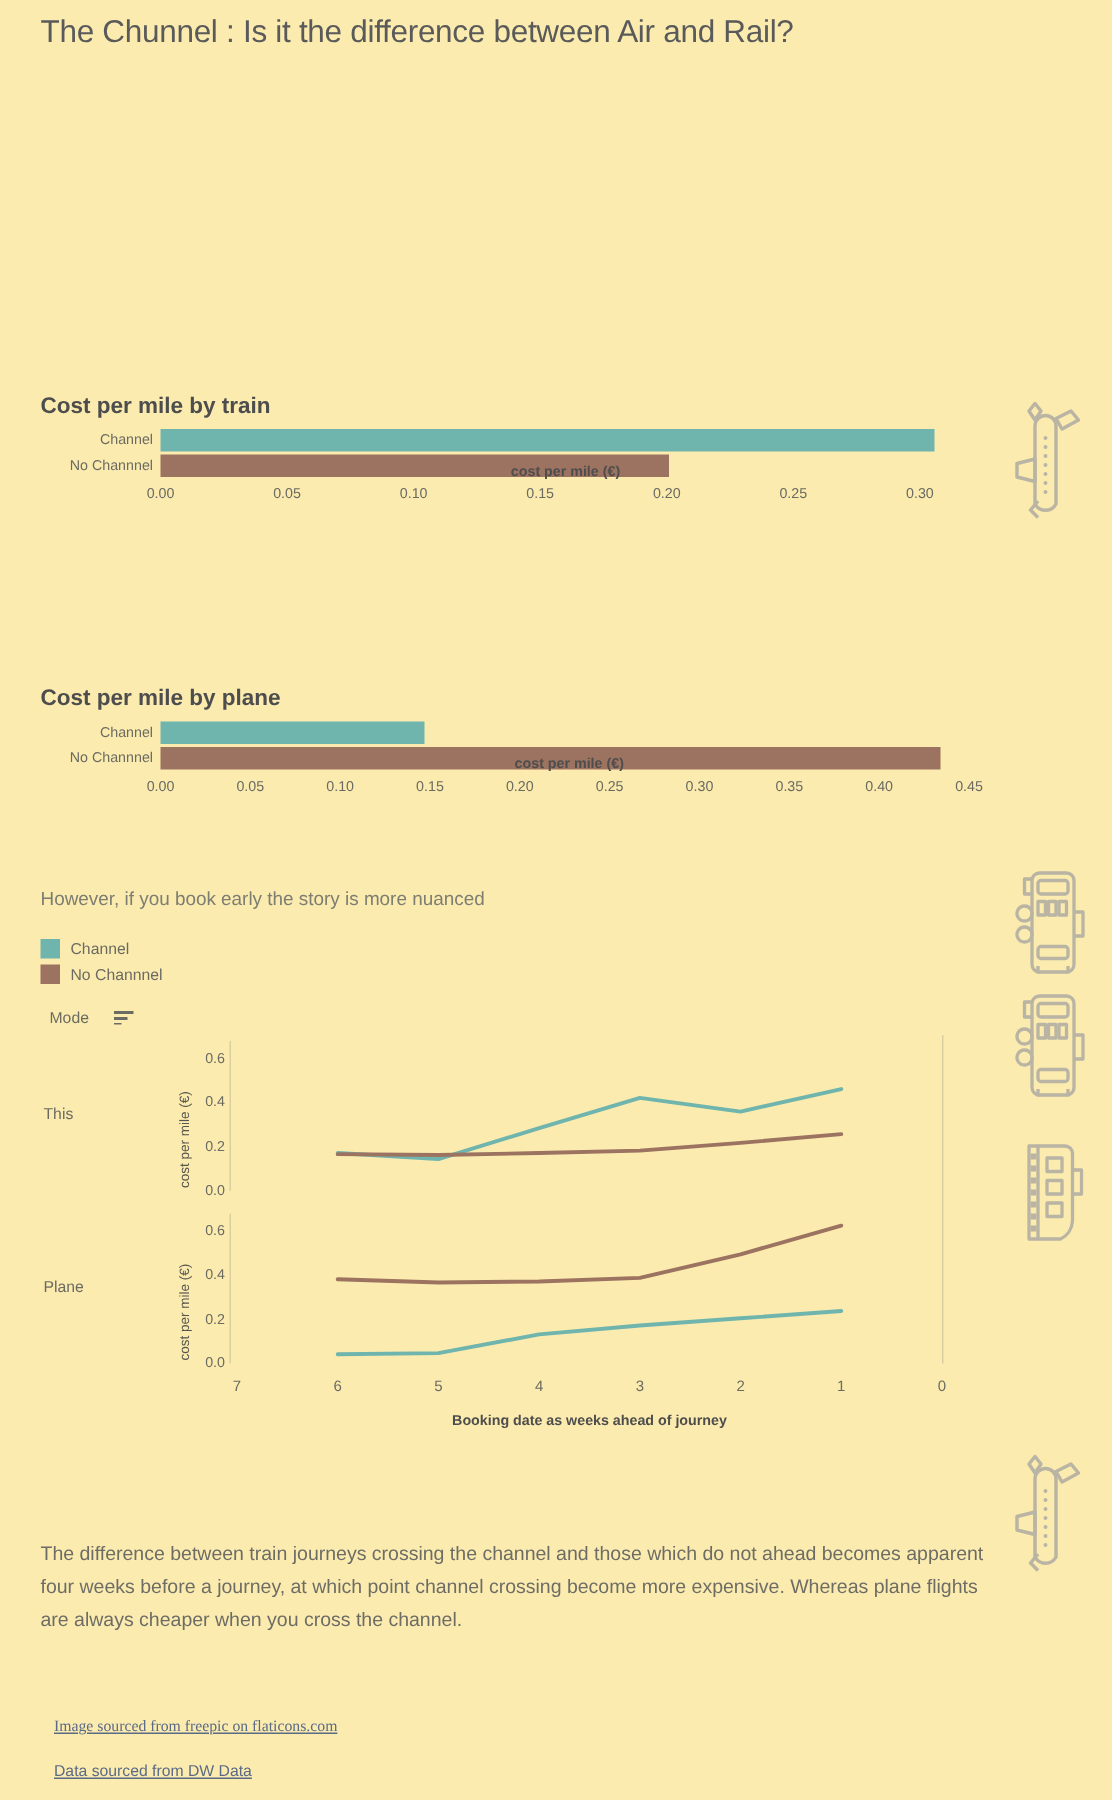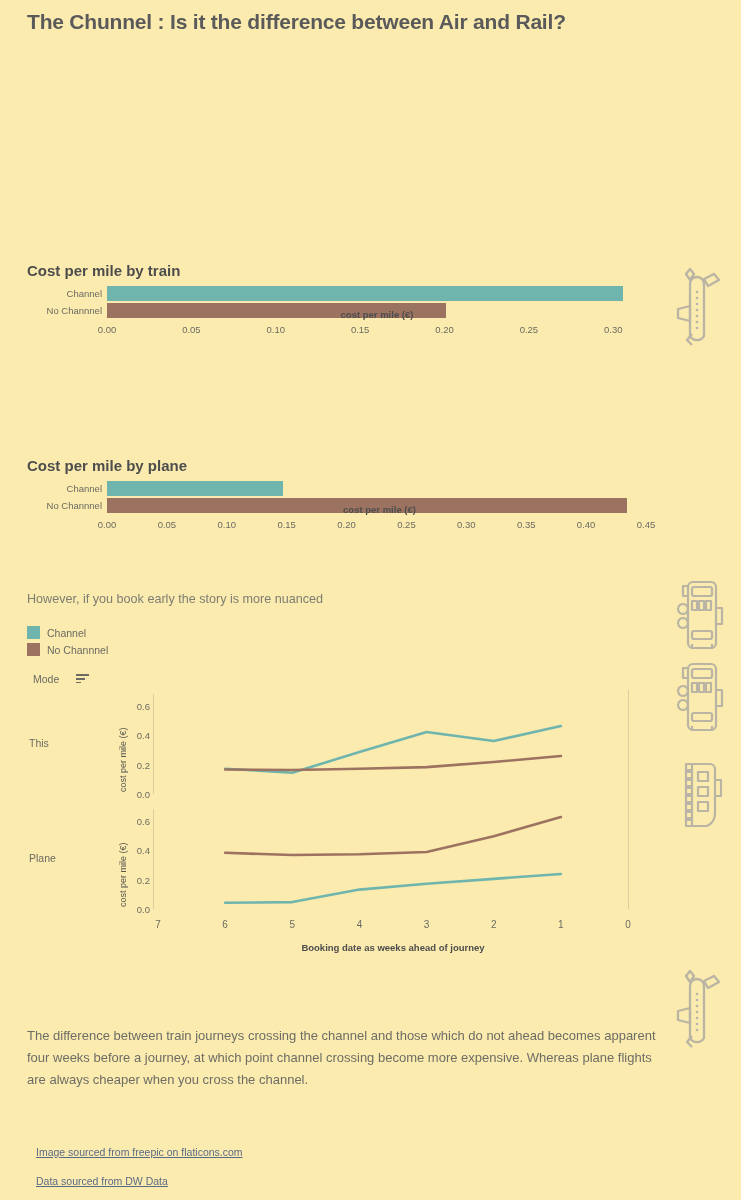--- a/index.html
+++ b/index.html
@@ -6,21 +6,21 @@
   html, body {
     width: 741px; height: 1200px;
     background: #fbebaf;
     font-family: "Liberation Sans", sans-serif;
     overflow: hidden;
   }
   .page { position: relative; width: 741px; height: 1200px; background: #fbebaf; }
 
   .title {
     position: absolute; left: 27px; top: 10px; width: 680px;
-    font-size: 21px; font-weight: bold; color: #5a5a5a;
+    font-size: 21px; font-weight: normal; color: #5a5a5a;
     letter-spacing: -0.2px;
   }
   .intro {
     position: absolute; left: 27px; top: 60px; width: 625px;
     font-size: 15.5px; line-height: 25px; color: #7d7d72;
   }
   .lead {
     position: absolute; left: 27px; top: 196px; width: 600px;
     font-size: 12.6px; line-height: 20px; color: #7d7d72;
   }
@@ -326,16 +326,16 @@
           <circle cx="25" cy="44" r="1.3"></circle>
         <circle cx="25" cy="50" r="1.3"></circle>
           <circle cx="25" cy="56" r="1.3"></circle>
         <circle cx="25" cy="62" r="1.3"></circle>
       </g>
     </svg>
   </div>
 
   <p class="conclusion">The difference between train journeys crossing the channel and those which do not ahead becomes apparent four weeks before a journey, at which point channel crossing become more expensive. Whereas plane flights are always cheaper when you cross the channel.</p>
 
-  <a class="lnk" style="top:1146px;">Image sourced from freepic on flaticons.com</a>
+  <a class="lnk" style="top:1146px;font-family:Liberation Serif, serif;">Image sourced from freepic on flaticons.com</a>
   <a class="lnk" style="top:1175px;">Data sourced from DW Data</a>
 
 </div>
 
 </body></html>

